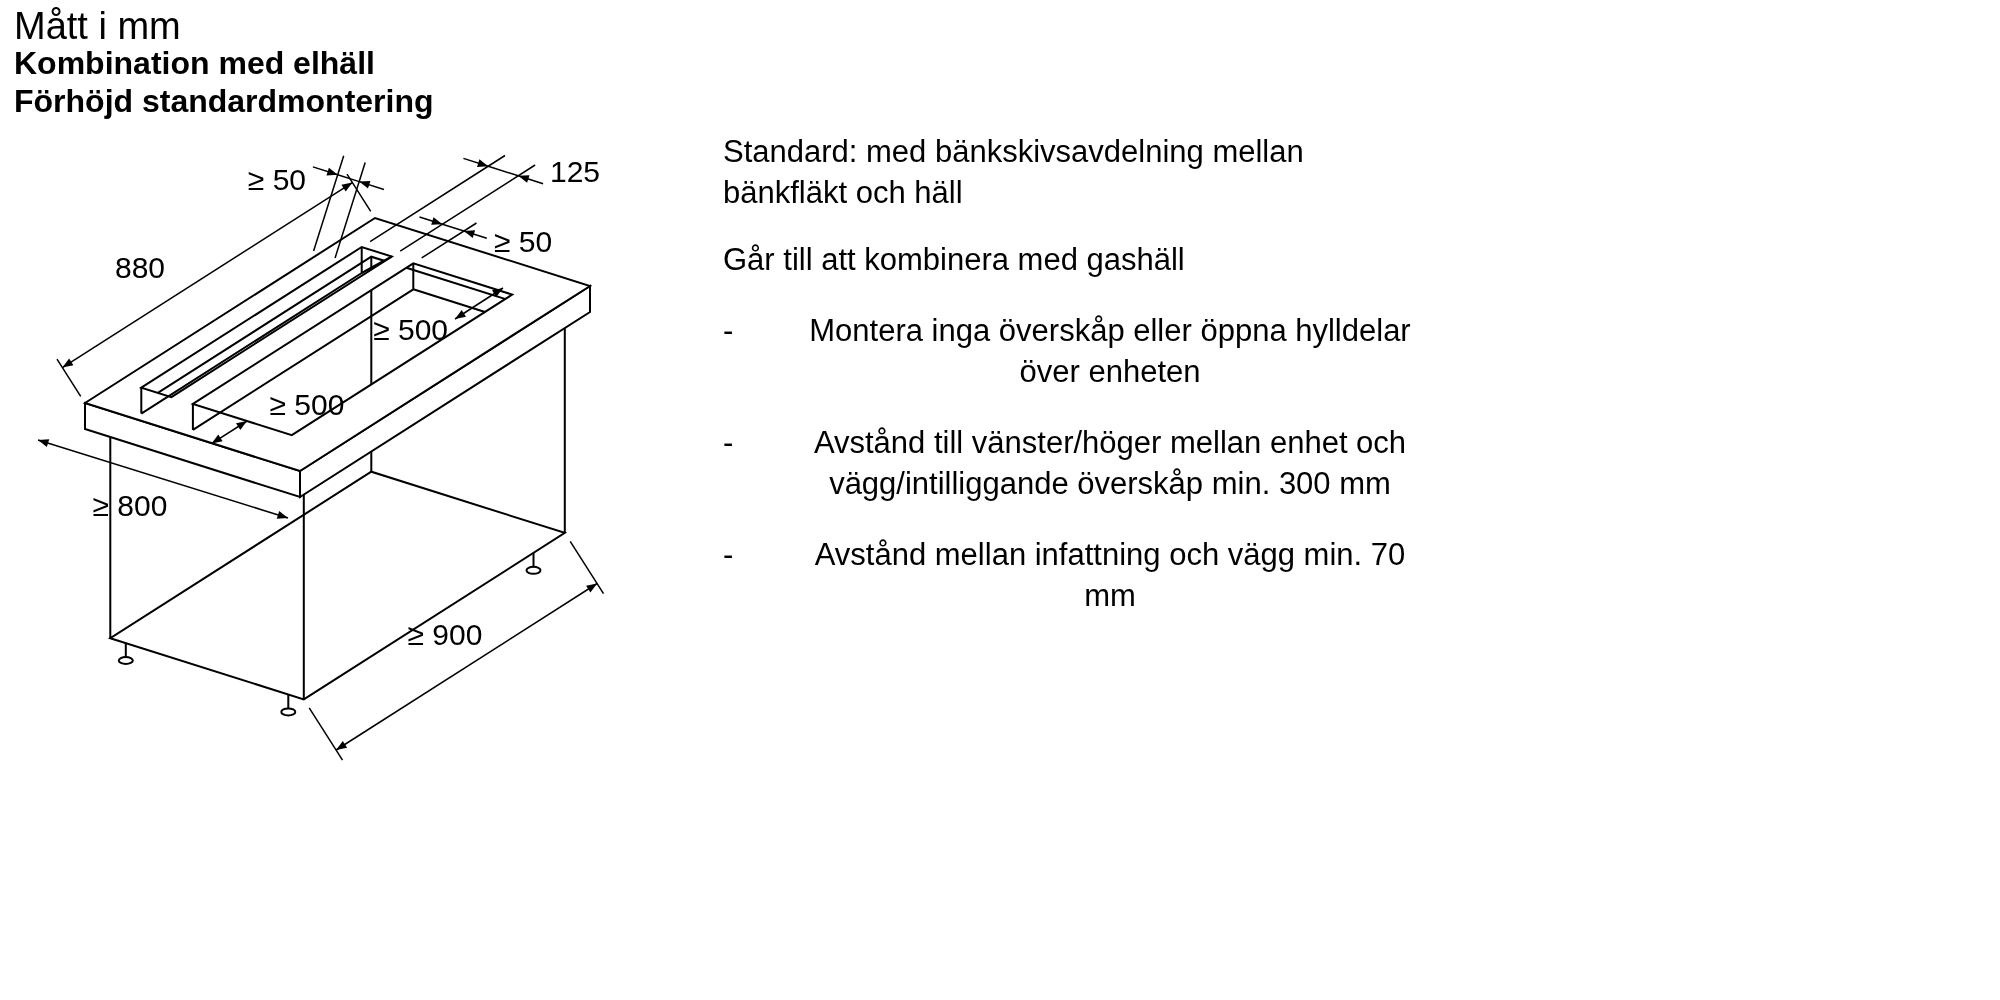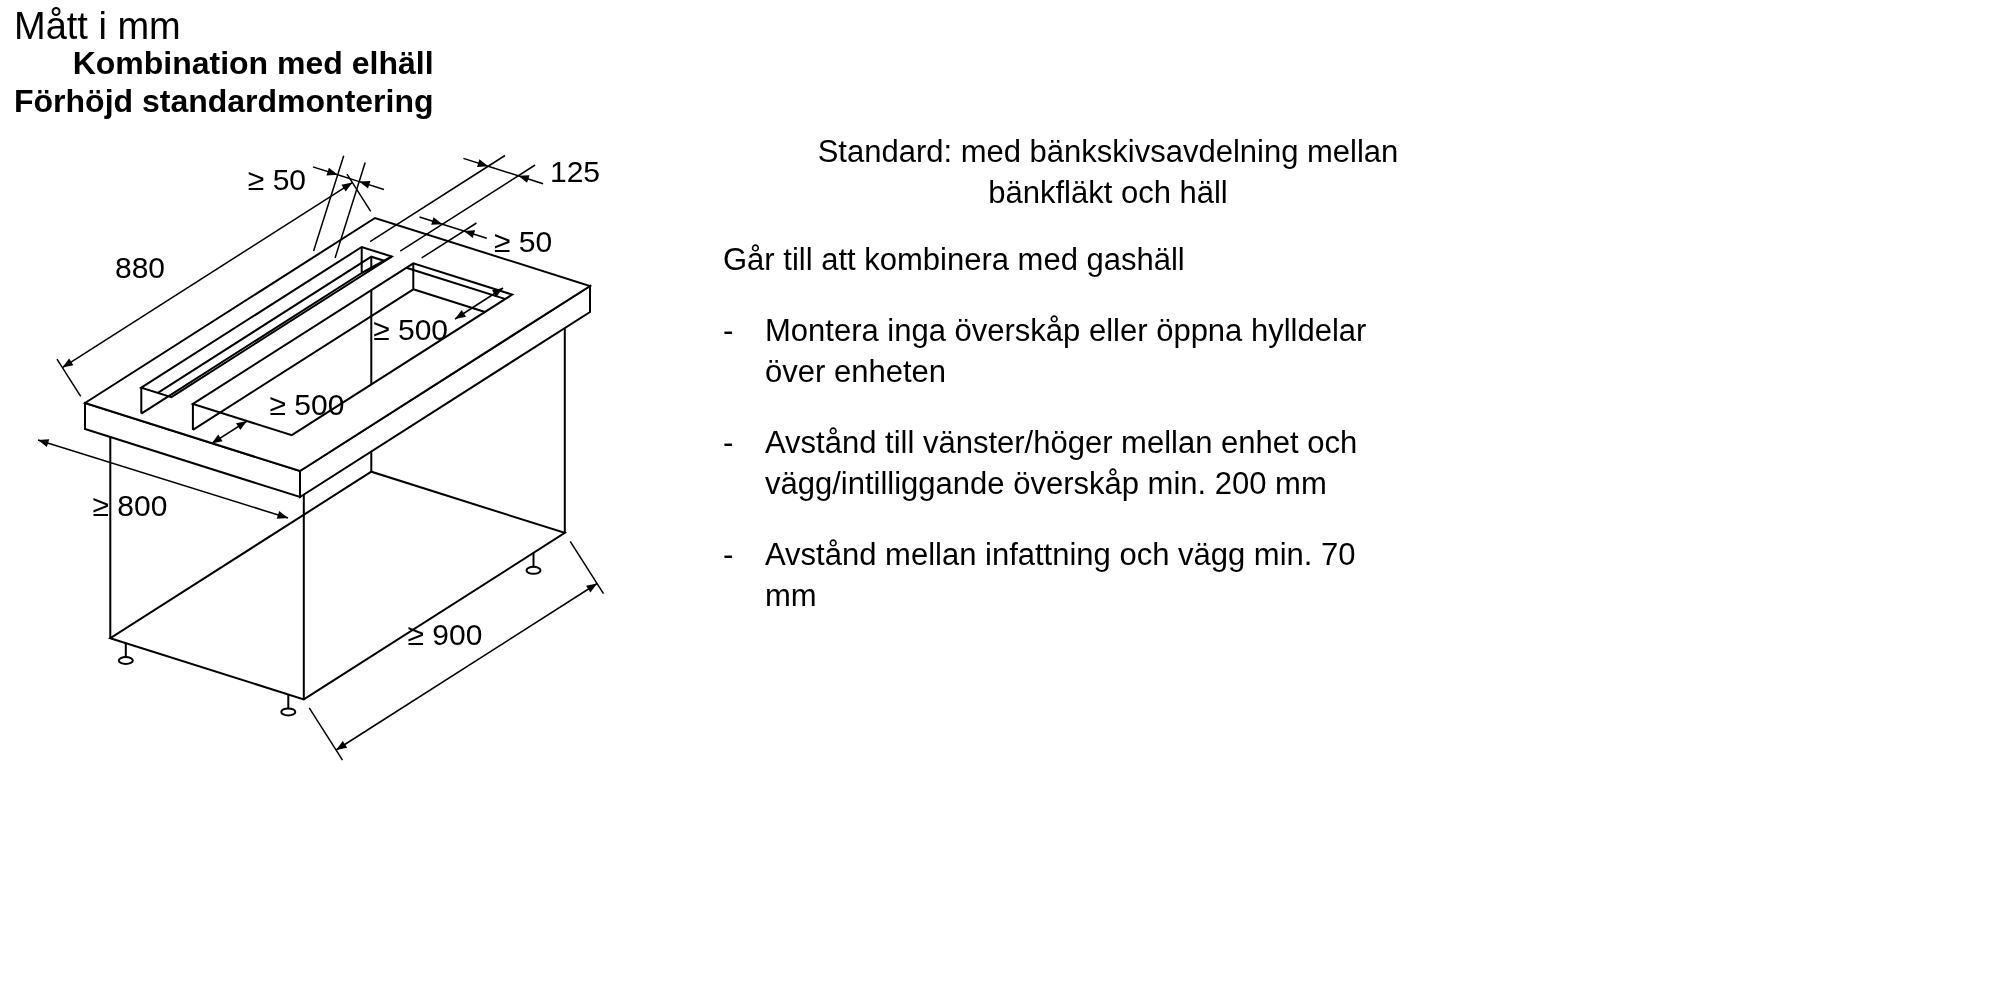--- a/index.html
+++ b/index.html
@@ -3,32 +3,32 @@
 <meta charset="utf-8">
 <style>
   html,body{margin:0;padding:0;}
   body{
     width:2000px;height:1000px;background:#ffffff;position:relative;
     font-family:"Liberation Sans","DejaVu Sans",sans-serif;color:#000;
     overflow:hidden;
   }
   .title-block{position:absolute;left:14px;top:8px;}
   .title-units{font-size:38px;line-height:36px;font-weight:400;}
-  .title-bold{font-size:32px;line-height:38px;font-weight:700;text-align:right;}
+  .title-bold{font-size:32px;line-height:38px;font-weight:700;}
   .diagram-svg{position:absolute;left:0;top:0;}
   .diagram-svg text{font-size:30px;fill:#000;font-family:"Liberation Sans","DejaVu Sans",sans-serif;}
   .notes{position:absolute;left:723px;top:131px;width:770px;font-size:31px;line-height:41px;}
   .notes p{margin:0;white-space:pre-line;}
-  .p-standard{margin-bottom:26px !important;text-align:center;}
+  .p-standard{margin-bottom:26px !important;}
   .p-gas{margin-bottom:30px !important;}
   .p-heading{margin-bottom:34px !important;}
   .bullet{display:flex;margin-bottom:30px;}
   .bullet:last-child{margin-bottom:0;}
   .bullet .dash{flex:0 0 42px;}
-  .bullet .btxt{white-space:pre-line;width:690px;}
+  .bullet .btxt{white-space:pre-line;width:690px;text-align:center;}
 </style>
 </head>
 <body>
 
 <div class="title-block">
   <div class="title-units">Mått i mm</div>
   <div class="title-bold">Kombination med elhäll</div>
   <div class="title-bold">Förhöjd standardmontering</div>
 </div>
 
@@ -128,20 +128,20 @@
   <p class="p-gas">Går till att kombinera med gashäll</p>
 
   <div class="bullet">
     <span class="dash">-</span>
     <span class="btxt">Montera inga överskåp eller öppna hylldelar
 över enheten</span>
   </div>
   <div class="bullet">
     <span class="dash">-</span>
     <span class="btxt">Avstånd till vänster/höger mellan enhet och
-vägg/intilliggande överskåp min. 200 mm</span>
+vägg/intilliggande överskåp min. 300 mm</span>
   </div>
   <div class="bullet">
     <span class="dash">-</span>
     <span class="btxt">Avstånd mellan infattning och vägg min. 70
 mm</span>
   </div>
 </div>
 
 </body></html>

